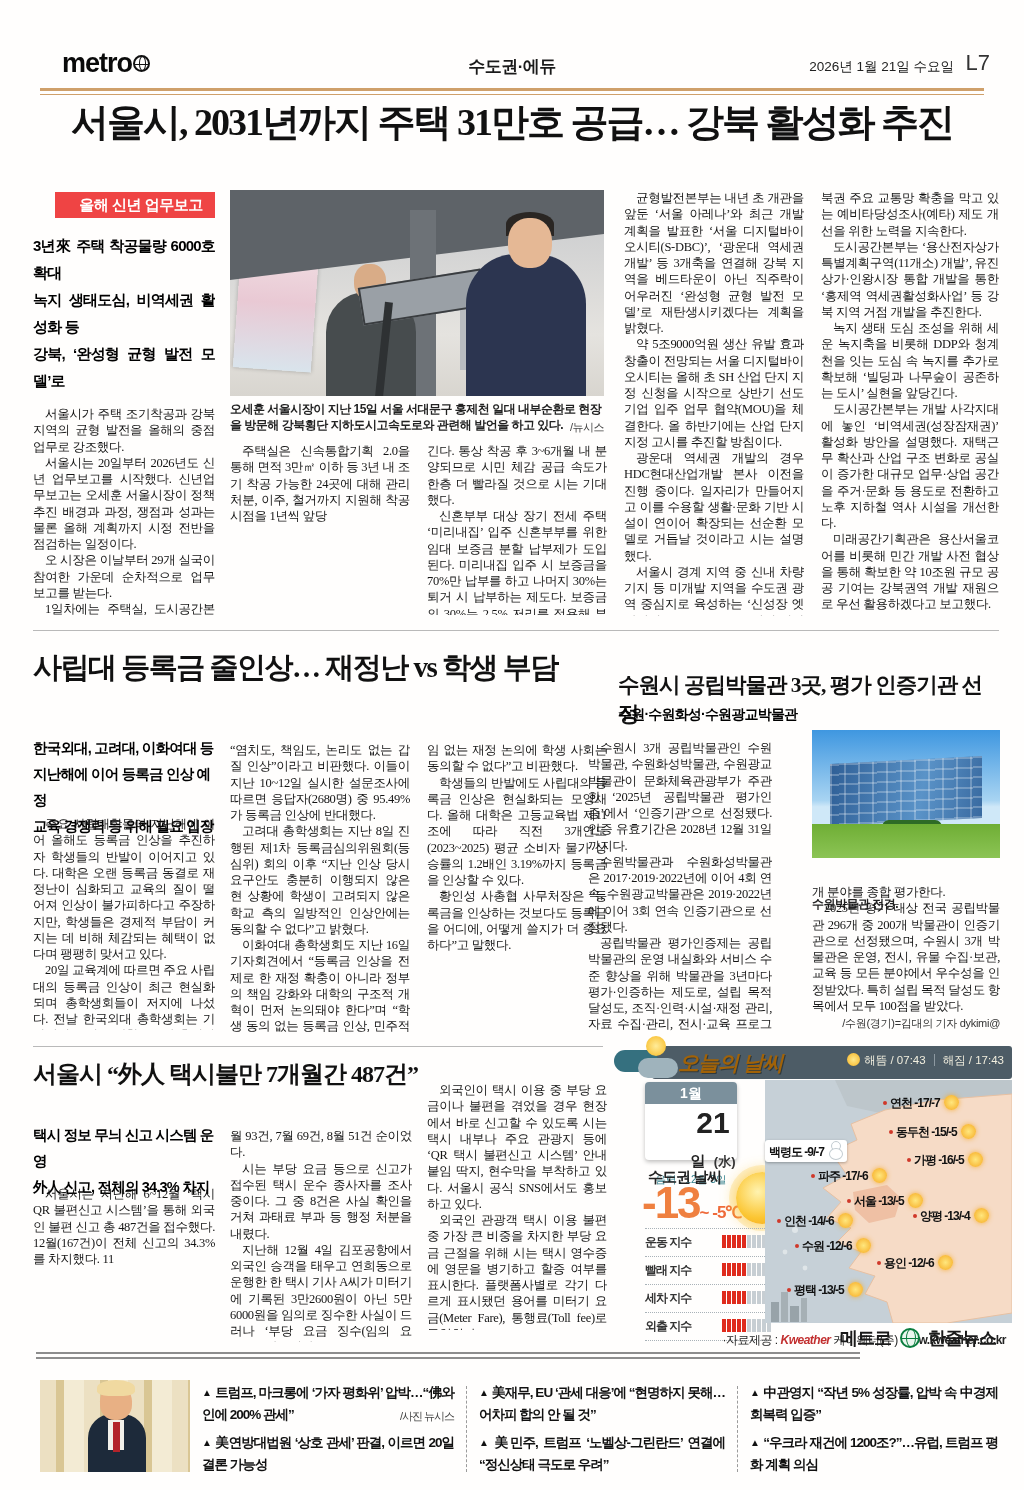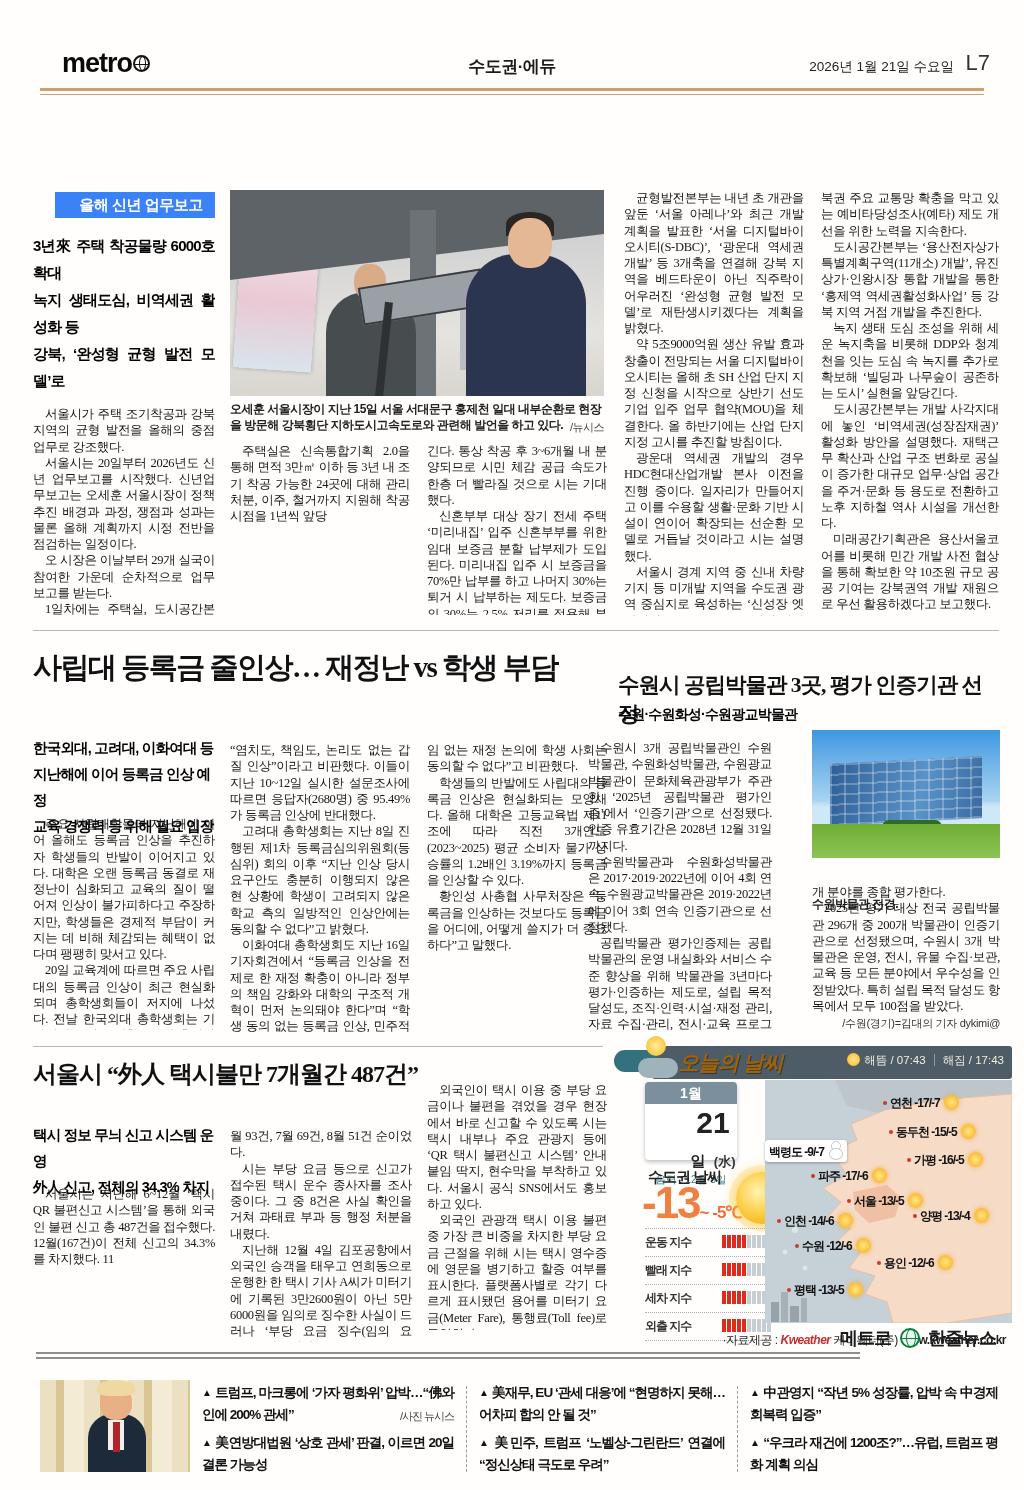--- a/index.html
+++ b/index.html
@@ -24,21 +24,21 @@
   .h1{left:40px;top:100px;width:944px;text-align:center;font-size:38px;font-weight:bold;letter-spacing:-2px;line-height:1.2;color:#111;}
   .h2{left:33px;top:648px;width:575px;font-size:29px;font-weight:bold;letter-spacing:-1.5px;color:#111;}
   .h3{left:618px;top:670px;width:382px;font-size:21.5px;font-weight:bold;letter-spacing:-1px;color:#111;}
   .h4{left:33px;top:1058px;width:400px;font-size:24px;font-weight:bold;letter-spacing:-1px;color:#111;}
 
   
   .bcol{font-size:12.5px;line-height:1.3;text-align:justify;overflow:hidden;letter-spacing:-0.3px;color:#141414;}
   .p{margin:0;text-indent:12px;}
   .p.cont{text-indent:0;}
   .subhead{font-family:"Liberation Sans",sans-serif;font-weight:bold;font-size:15px;line-height:1.8;letter-spacing:-0.8px;color:#000;}
-  .kicker{width:172px;margin:2px 0 14px 22px;background:#3b82f6;color:#fff;text-align:center;
+  .kicker{width:172px;margin:2px 0 14px 22px;background:#ef4444;color:#fff;text-align:center;
           font-family:"Liberation Sans",sans-serif;font-weight:bold;font-size:15px;line-height:26px;letter-spacing:-0.5px;}
   .caption{font-family:"Liberation Sans",sans-serif;font-size:12px;font-weight:bold;line-height:1.35;color:#222;position:relative;letter-spacing:-0.5px;}
   .pcredit{position:absolute;right:0;bottom:0;font-weight:normal;font-size:11px;color:#444;}
   .byline{text-align:right;font-family:"Liberation Sans",sans-serif;font-size:11px;color:#333;margin-top:2px;}
 
   .rule{border-top:1px solid #b9b9b9;}
 
   
   .photo1{left:230px;top:190px;width:374px;height:206px;background:linear-gradient(#c7c9cc,#e5e3df 70%,#d8d5cf);overflow:hidden;}
   .ph1-overpass{position:absolute;left:-10px;top:-30px;width:420px;height:95px;background:#5e6368;transform:rotate(-7deg);}
@@ -124,20 +124,21 @@
 <div class="page">
 
   <div class="abs logo">
     <span>metro</span><span class="globe"></span>
   </div>
   <div class="abs section-title">수도권·에듀</div>
   <div class="abs dateline">2026년 1월 21일 수요일</div>
   <div class="abs pageno">L7</div>
   <div class="abs tan-rule"></div>
 
+  <div class="abs h1">서울시, 2031년까지 주택 31만호 공급… 강북 활성화 추진</div>
 
   <div class="abs bcol" style="left:33px;top:190px;width:182px;height:425px;">
     <div class="kicker">올해 신년 업무보고</div>
     <div class="subhead">
       <div>3년來 주택 착공물량 6000호 확대</div>
       <div>녹지 생태도심, 비역세권 활성화 등</div>
       <div>강북, ‘완성형 균형 발전 모델’로</div>
     </div>
     <div style="height:12px"></div>
     <p class="p">서울시가 주택 조기착공과 강북지역의 균형 발전을 올해의 중점 업무로 강조했다.</p>

